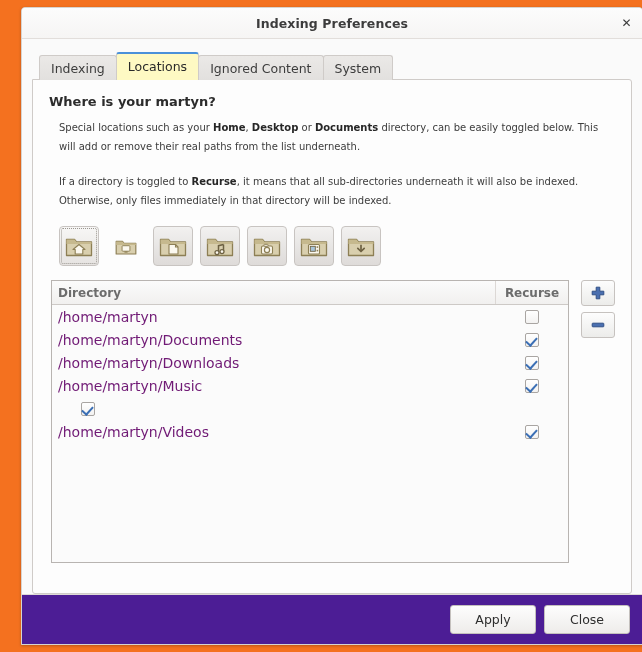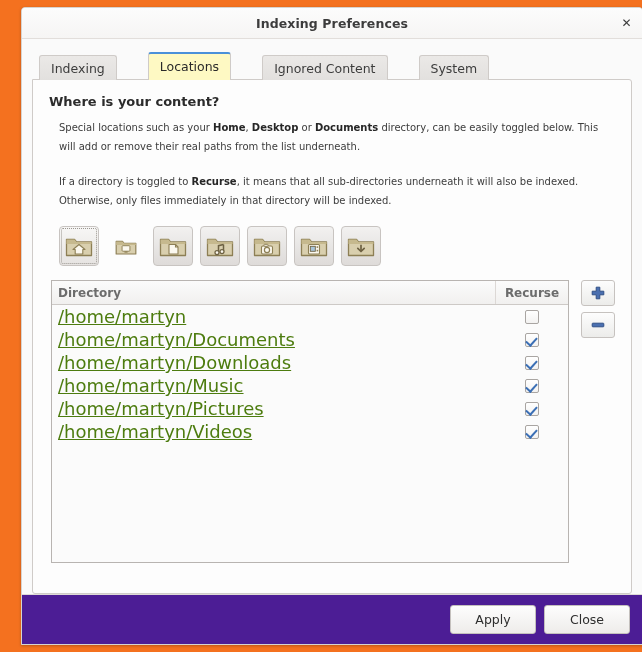--- a/index.html
+++ b/index.html
@@ -73,21 +73,20 @@
     min-height: 0;
   }
   #tabstrip {
     position: relative;
     display: flex;
     align-items: flex-end;
     height: 28px;
     flex: 0 0 28px;
     padding-left: 7px;
     z-index: 3;
-    gap: 32px;
   }
   .tab {
     position: relative;
     height: 25px;
     padding: 0 11px;
     line-height: 25px;
     font-size: 12.5px;
     color: #3c3c3c;
     background: linear-gradient(to bottom,#ebe9e7 0%, #e2e0de 100%);
     border: 1px solid #cfcbc8;
@@ -202,23 +201,22 @@
     text-align: center;
   }
   #list-body {
     flex: 1 1 auto;
     overflow: hidden;
   }
   .dir-row {
     display: flex;
     height: 23px;
     align-items: center;
-    font-size: 18px;
-    color: #4d7c0f;
-    text-decoration: underline;
+    font-size: 14px;
+    color: #701a75;
   }
   .dir-row .path {
     flex: 1 1 auto;
     padding-left: 6px;
     white-space: nowrap;
     overflow: hidden;
     text-overflow: ellipsis;
   }
   .dir-row .rec {
     flex: 0 0 72px;
@@ -317,21 +315,21 @@
 
       <div id="tabstrip">
         <div class="tab">Indexing</div>
         <div class="tab active">Locations</div>
         <div class="tab">Ignored Content</div>
         <div class="tab">System</div>
       </div>
 
       <div id="tab-panel">
 
-        <div id="panel-heading">Where is your content?</div>
+        <div id="panel-heading">Where is your martyn?</div>
 
         <p class="para"><span>Special locations such as your </span><b>Home</b><span>, </span><b>Desktop</b><span> or </span><b>Documents</b><span> directory, can be easily toggled below. This will add or remove their real paths from the list underneath.</span></p>
 
         <p class="para second"><span>If a directory is toggled to </span><b>Recurse</b><span>, it means that all sub-directories underneath it will also be indexed. Otherwise, only files immediately in that directory will be indexed.</span></p>
 
         <div id="location-toolbar">
 
           <div class="loc-btn focused">
             <span>
               <svg width="28" height="24" viewBox="0 0 28 24">
@@ -446,21 +444,20 @@
               </div>
 
               <div class="dir-row">
                 <div class="path">/home/martyn/Music</div>
                 <div class="rec">
                   <div class="chk on"></div>
                 </div>
               </div>
 
               <div class="dir-row">
-                <div class="path">/home/martyn/Pictures</div>
                 <div class="rec">
                   <div class="chk on"></div>
                 </div>
               </div>
 
               <div class="dir-row">
                 <div class="path">/home/martyn/Videos</div>
                 <div class="rec">
                   <div class="chk on"></div>
                 </div>

